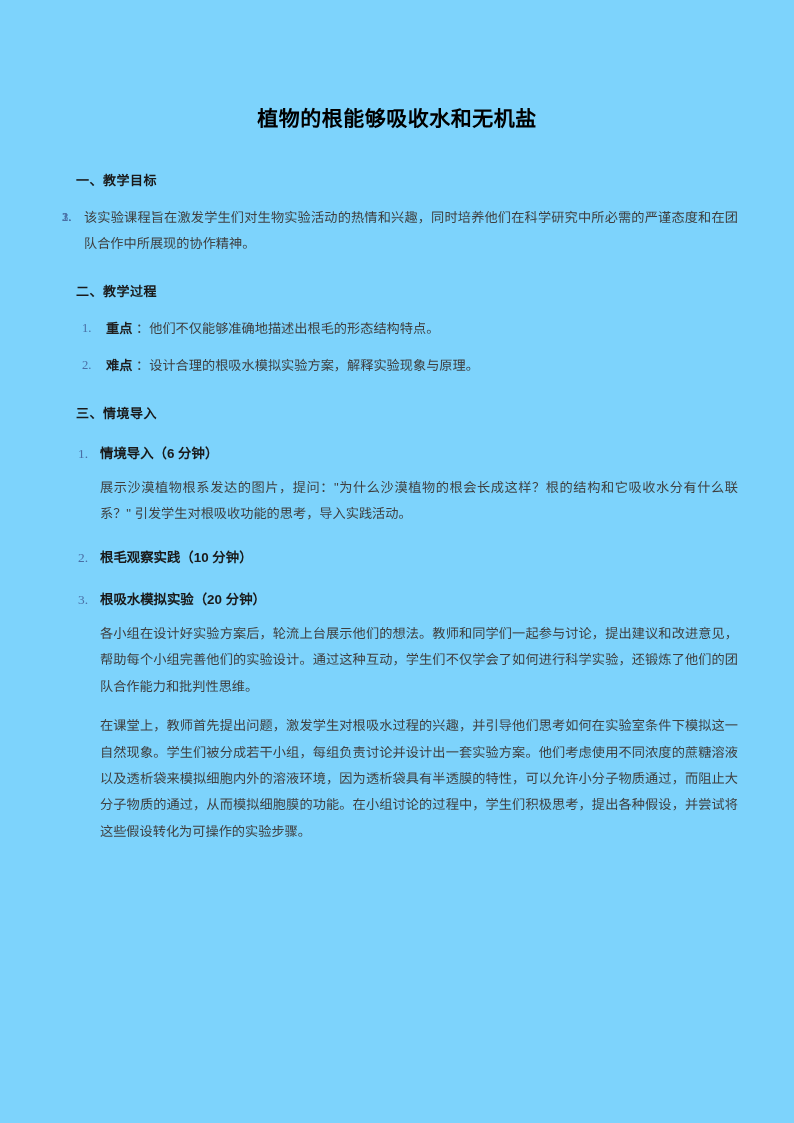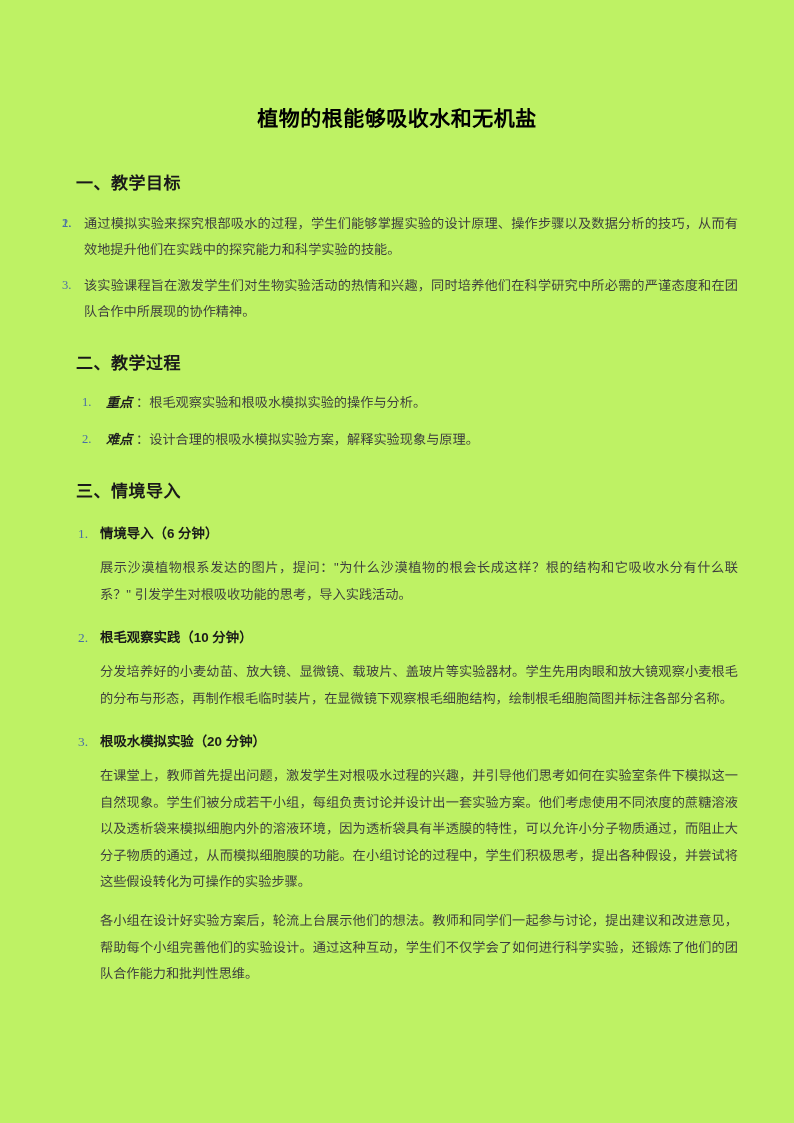--- a/index.html
+++ b/index.html
@@ -5,42 +5,42 @@
   html, body {
     margin: 0;
     padding: 0;
     background: #ffffff;
   }
   .page {
     position: relative;
     width: 794px;
     height: 1123px;
     margin: 0 auto;
-    background: #bef264;
+    background: #7dd3fc;
     box-sizing: border-box;
     padding: 104px 56px 40px 56px;
     font-family: "Liberation Sans", "DejaVu Sans", sans-serif;
     color: #3a3a3a;
     overflow: hidden;
   }
 
   .doc-title {
     text-align: center;
     font-size: 21px;
     font-weight: bold;
     color: #000000;
     letter-spacing: 0.5px;
     margin: 0 0 38px 0;
     line-height: 1.4;
   }
 
   .section { margin: 0 0 4px 0; }
 
   .section-heading {
-    font-size: 17px;
+    font-size: 13px;
     font-weight: bold;
     color: #1a1a1a;
     margin: 26px 0 14px 20px;
     letter-spacing: 0.5px;
     line-height: 1.5;
   }
   .section:first-of-type > .section-heading { margin-top: 0; }
 
   
   .olist {
@@ -66,21 +66,20 @@
     line-height: 1.95;
     font-family: "Liberation Serif", "DejaVu Serif", serif;
   }
   .olist.indented { margin-left: 24px; }
   .olist.indented .li { padding-left: 26px; }
   .olist.indented .li .marker { left: 2px; }
 
   .li .bold-label {
     font-weight: bold;
     color: #1f1f1f;
-    font-style: italic;
   }
 
   
   .step {
     margin: 0 0 6px 0;
   }
   .step-title {
     position: relative;
     padding-left: 30px;
     margin: 18px 0 9px 14px;
@@ -113,36 +112,35 @@
   <h1 class="doc-title">植物的根能够吸收水和无机盐</h1>
 
   <div class="section">
     <h2 class="section-heading">一、教学目标</h2>
     <div class="olist">
       <div class="li">
         <span class="marker">1.</span>
       </div>
       <div class="li">
         <span class="marker">2.</span>
-        <span>通过模拟实验来探究根部吸水的过程，学生们能够掌握实验的设计原理、操作步骤以及数据分析的技巧，从而有效地提升他们在实践中的探究能力和科学实验的技能。</span>
       </div>
       <div class="li">
         <span class="marker">3.</span>
         <span>该实验课程旨在激发学生们对生物实验活动的热情和兴趣，同时培养他们在科学研究中所必需的严谨态度和在团队合作中所展现的协作精神。</span>
       </div>
     </div>
   </div>
 
   <div class="section">
     <h2 class="section-heading">二、教学过程</h2>
     <div class="olist indented">
       <div class="li">
         <span class="marker">1.</span>
         <span class="bold-label">重点</span>
-        <span>：根毛观察实验和根吸水模拟实验的操作与分析。</span>
+        <span>：他们不仅能够准确地描述出根毛的形态结构特点。</span>
       </div>
       <div class="li">
         <span class="marker">2.</span>
         <span class="bold-label">难点</span>
         <span>：设计合理的根吸水模拟实验方案，解释实验现象与原理。</span>
       </div>
     </div>
   </div>
 
   <div class="section">
@@ -154,26 +152,25 @@
         <span>情境导入（6 分钟）</span>
       </div>
       <p class="step-body">展示沙漠植物根系发达的图片，提问："为什么沙漠植物的根会长成这样？根的结构和它吸收水分有什么联系？" 引发学生对根吸收功能的思考，导入实践活动。</p>
     </div>
 
     <div class="step">
       <div class="step-title">
         <span class="marker">2.</span>
         <span>根毛观察实践（10 分钟）</span>
       </div>
-      <p class="step-body">分发培养好的小麦幼苗、放大镜、显微镜、载玻片、盖玻片等实验器材。学生先用肉眼和放大镜观察小麦根毛的分布与形态，再制作根毛临时装片，在显微镜下观察根毛细胞结构，绘制根毛细胞简图并标注各部分名称。</p>
     </div>
 
     <div class="step">
       <div class="step-title">
         <span class="marker">3.</span>
         <span>根吸水模拟实验（20 分钟）</span>
       </div>
+      <p class="step-body">各小组在设计好实验方案后，轮流上台展示他们的想法。教师和同学们一起参与讨论，提出建议和改进意见，帮助每个小组完善他们的实验设计。通过这种互动，学生们不仅学会了如何进行科学实验，还锻炼了他们的团队合作能力和批判性思维。</p>
       <p class="step-body">在课堂上，教师首先提出问题，激发学生对根吸水过程的兴趣，并引导他们思考如何在实验室条件下模拟这一自然现象。学生们被分成若干小组，每组负责讨论并设计出一套实验方案。他们考虑使用不同浓度的蔗糖溶液以及透析袋来模拟细胞内外的溶液环境，因为透析袋具有半透膜的特性，可以允许小分子物质通过，而阻止大分子物质的通过，从而模拟细胞膜的功能。在小组讨论的过程中，学生们积极思考，提出各种假设，并尝试将这些假设转化为可操作的实验步骤。</p>
-      <p class="step-body">各小组在设计好实验方案后，轮流上台展示他们的想法。教师和同学们一起参与讨论，提出建议和改进意见，帮助每个小组完善他们的实验设计。通过这种互动，学生们不仅学会了如何进行科学实验，还锻炼了他们的团队合作能力和批判性思维。</p>
     </div>
   </div>
 
 </div>
 
 </body></html>

